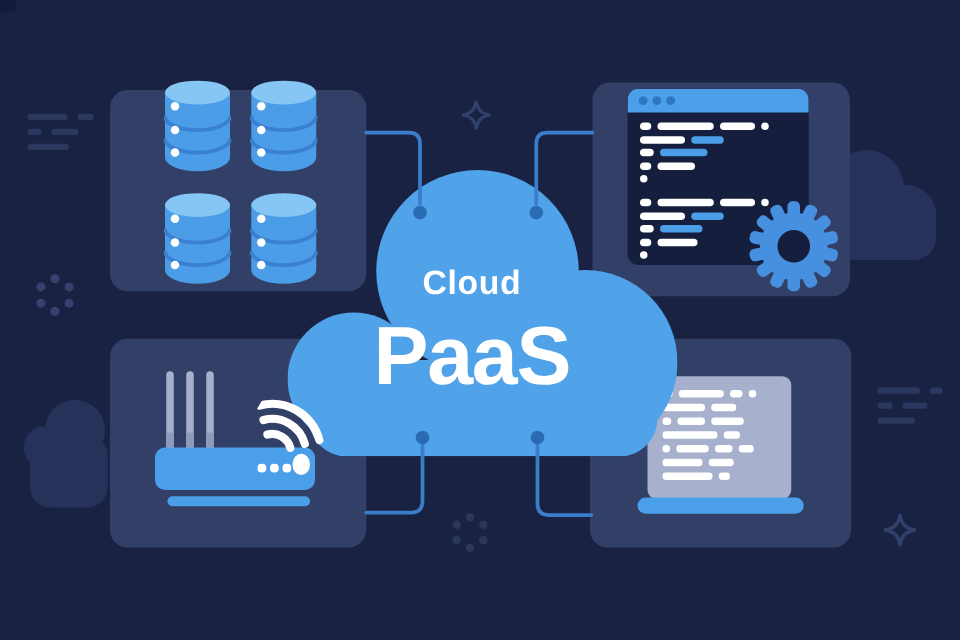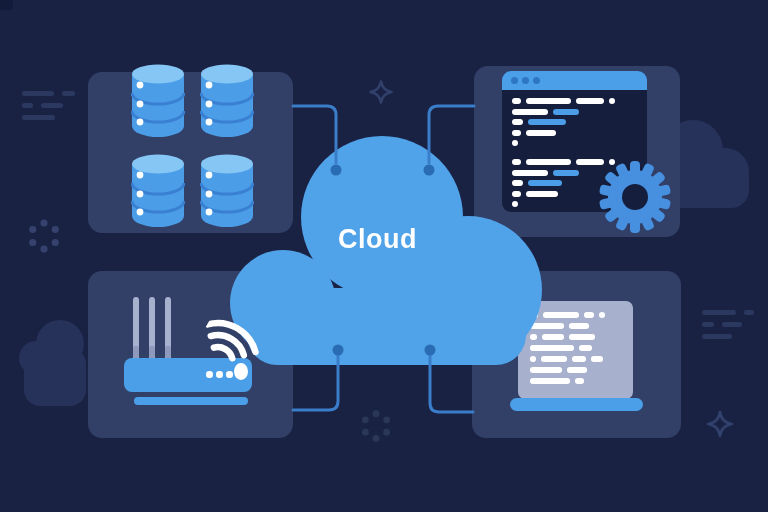--- a/index.html
+++ b/index.html
@@ -16,21 +16,21 @@
   .dash-row{display:flex;gap:8px;margin-bottom:7px;}
   .dash{height:5px;border-radius:2.5px;background:#2b3961;}
   .speed-lines{position:absolute;z-index:1;}
   .sparkle{position:absolute;z-index:1;color:#32406c;}
   .dotted-circle{position:absolute;z-index:1;}
   .bg-cloud{position:absolute;z-index:1;color:#27325a;}
 
   
   .main-cloud{position:absolute;left:230px;top:136px;width:312px;height:229px;z-index:5;}
   .cloud-text{position:absolute;left:0;width:295px;text-align:center;color:#ffffff;z-index:7;font-weight:bold;}
-  .cloud-text.small{top:224px;font-size:27px;letter-spacing:.5px;left:230px;}
+  .cloud-text.small{top:211px;font-size:27px;letter-spacing:.5px;left:230px;}
   .cloud-text.big{top:246px;font-size:66px;letter-spacing:-1px;left:230px;}
 
   
   #connector-layer{position:absolute;left:0;top:0;z-index:6;pointer-events:none;}
 
   
   .db-stack{position:absolute;z-index:3;}
 
   
   .code-window{position:absolute;left:502px;top:71px;width:145px;height:141px;border-radius:9px;background:#151f3d;z-index:3;overflow:hidden;}
@@ -284,20 +284,21 @@
     </g>
     <g fill="#2a6cb4">
       <circle cx="336" cy="170" r="5.5"></circle>
       <circle cx="429" cy="170" r="5.5"></circle>
       <circle cx="338" cy="350" r="5.5"></circle>
       <circle cx="430" cy="350" r="5.5"></circle>
     </g>
   </svg>
 
   <div class="cloud-text small">Cloud</div>
+  <div class="cloud-text big">PaaS</div>
 
   <svg class="wifi" width="60" height="70" viewBox="0 0 60 70">
     <g fill="none" stroke="#ffffff" stroke-width="6.5" stroke-linecap="round">
       <path d="M17.4,53.4 A15,15 0 0 1 38.6,53.4"></path>
       <path d="M8.9,44.9 A27,27 0 0 1 47.1,44.9"></path>
       <path d="M0.4,36.4 A39,39 0 0 1 55.6,36.4"></path>
     </g>
   </svg>
 
   <div class="laptop-screen">

